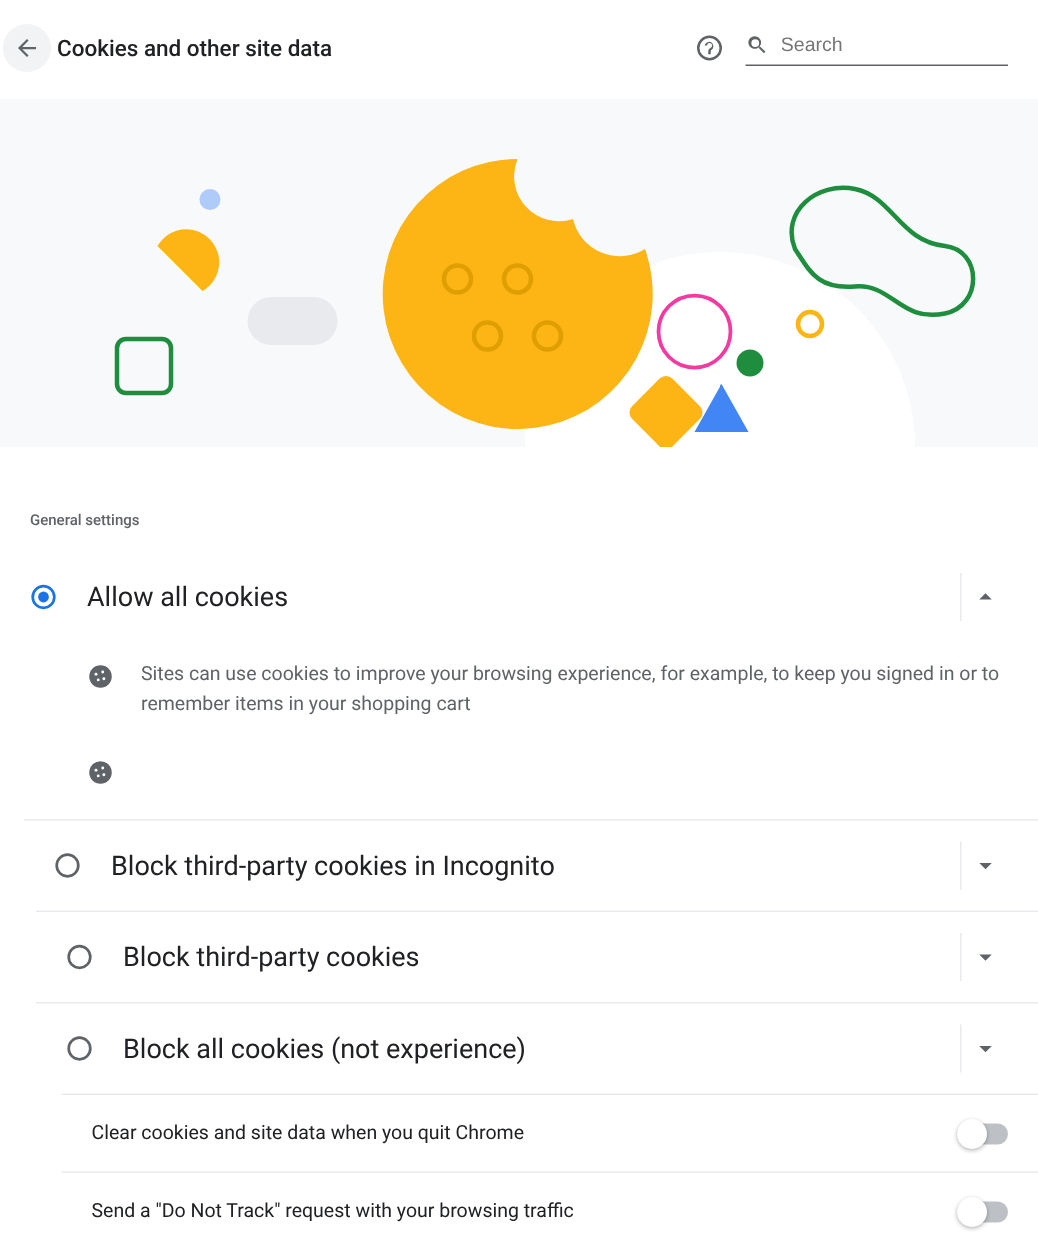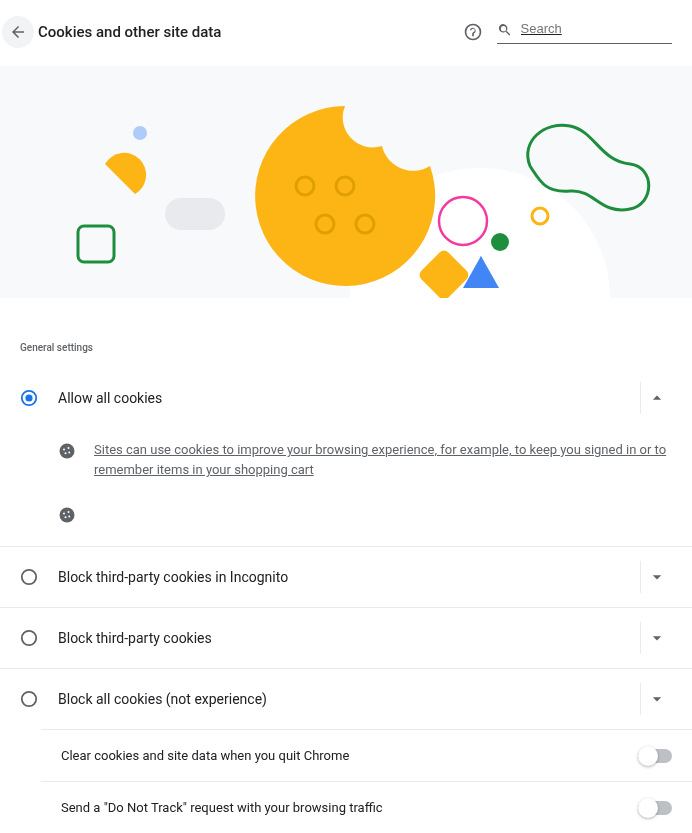--- a/index.html
+++ b/index.html
@@ -41,26 +41,25 @@
       height: 20px;
       display: flex;
       align-items: center;
       justify-content: center;
       cursor: pointer;
       margin-right: 10px;
     }
     .help-btn svg { fill: #5f6368; }
     .search-wrap {
       display: flex;
-      align-items: flex-start;
+      align-items: center;
       border-bottom: 1px solid #5f6368;
       width: 175px;
       padding-bottom: 4px;
       gap: 8px;
-      text-decoration: underline;
     }
     .search-wrap svg { fill: #5f6368; }
     .search-input {
       border: none;
       outline: none;
       font-size: 13px;
       width: 100%;
       background: transparent;
     }
     .illus {
@@ -76,43 +75,43 @@
       margin: 44px 20px 14px 20px;
     }
     .option-row {
       display: flex;
       align-items: center;
       padding: 14px 20px;
       gap: 20px;
       cursor: pointer;
       border-top: 1px solid transparent;
     }
-    .option-row.sep { border-top-color: #e8eaed; }
+    .option-row.sep { border-top-color: #e8eaed; margin-left: 24px; }
     .option-indent { margin-left: 38px; }
     .radio {
       width: 18px; height: 18px; flex: 0 0 18px;
       display: flex; align-items: center; justify-content: center;
     }
-    .option-label { font-size: 14px; flex: 1; color: #202124; }
+    .option-label { font-size: 18px; flex: 1; color: #202124; }
     .chev {
       width: 32px; height: 32px;
       display: flex; align-items: center; justify-content: center;
       border-left: 1px solid #e8eaed;
       margin-left: 10px;
       cursor: pointer;
     }
     .chev svg { fill: #5f6368; }
     .desc-row {
       display: flex;
       gap: 18px;
       padding: 12px 20px 12px 58px;
       align-items: flex-start;
     }
     .cookie-ic { width: 18px; height: 18px; flex: 0 0 18px; margin-top: 2px; }
-    .desc-text { color: #5f6368; font-size: 13px; line-height: 1.55; text-decoration: underline; }
+    .desc-text { color: #5f6368; font-size: 13px; line-height: 1.55; }
     .toggle-row {
       display: flex; align-items: center;
       padding: 18px 20px;
       border-top: 1px solid #e8eaed;
       gap: 20px;
       margin-left: 41px;
     }
     .toggle-label { flex: 1; font-size: 13px; color: #202124; }
     .toggle {
       width: 34px; height: 14px; border-radius: 7px;
@@ -219,21 +218,21 @@
         <circle cx="8" cy="10" r="1.3" fill="#fff"></circle>
         <circle cx="14" cy="8" r="1.3" fill="#fff"></circle>
         <circle cx="10" cy="15" r="1.3" fill="#fff"></circle>
         <circle cx="15" cy="14" r="1.3" fill="#fff"></circle>
       </svg>
   </div>
 </div>
 
 <div class="divider-block"></div>
 
-<div class="option-row sep option-indent" style="margin-left:0">
+<div class="option-row sep option-indent" style="margin-left:16px">
   <div class="radio">
     <svg width="20" height="20" viewBox="0 0 20 20">
         <circle cx="10" cy="10" r="8" fill="none" stroke="#5f6368" stroke-width="2"></circle>
       </svg>
   </div>
   <div class="option-label">Block third-party cookies in Incognito</div>
   <div class="chev">
     <svg width="20" height="20" viewBox="0 0 24 24">
         <path d="M7 10l5 5 5-5z"></path>
       </svg>

